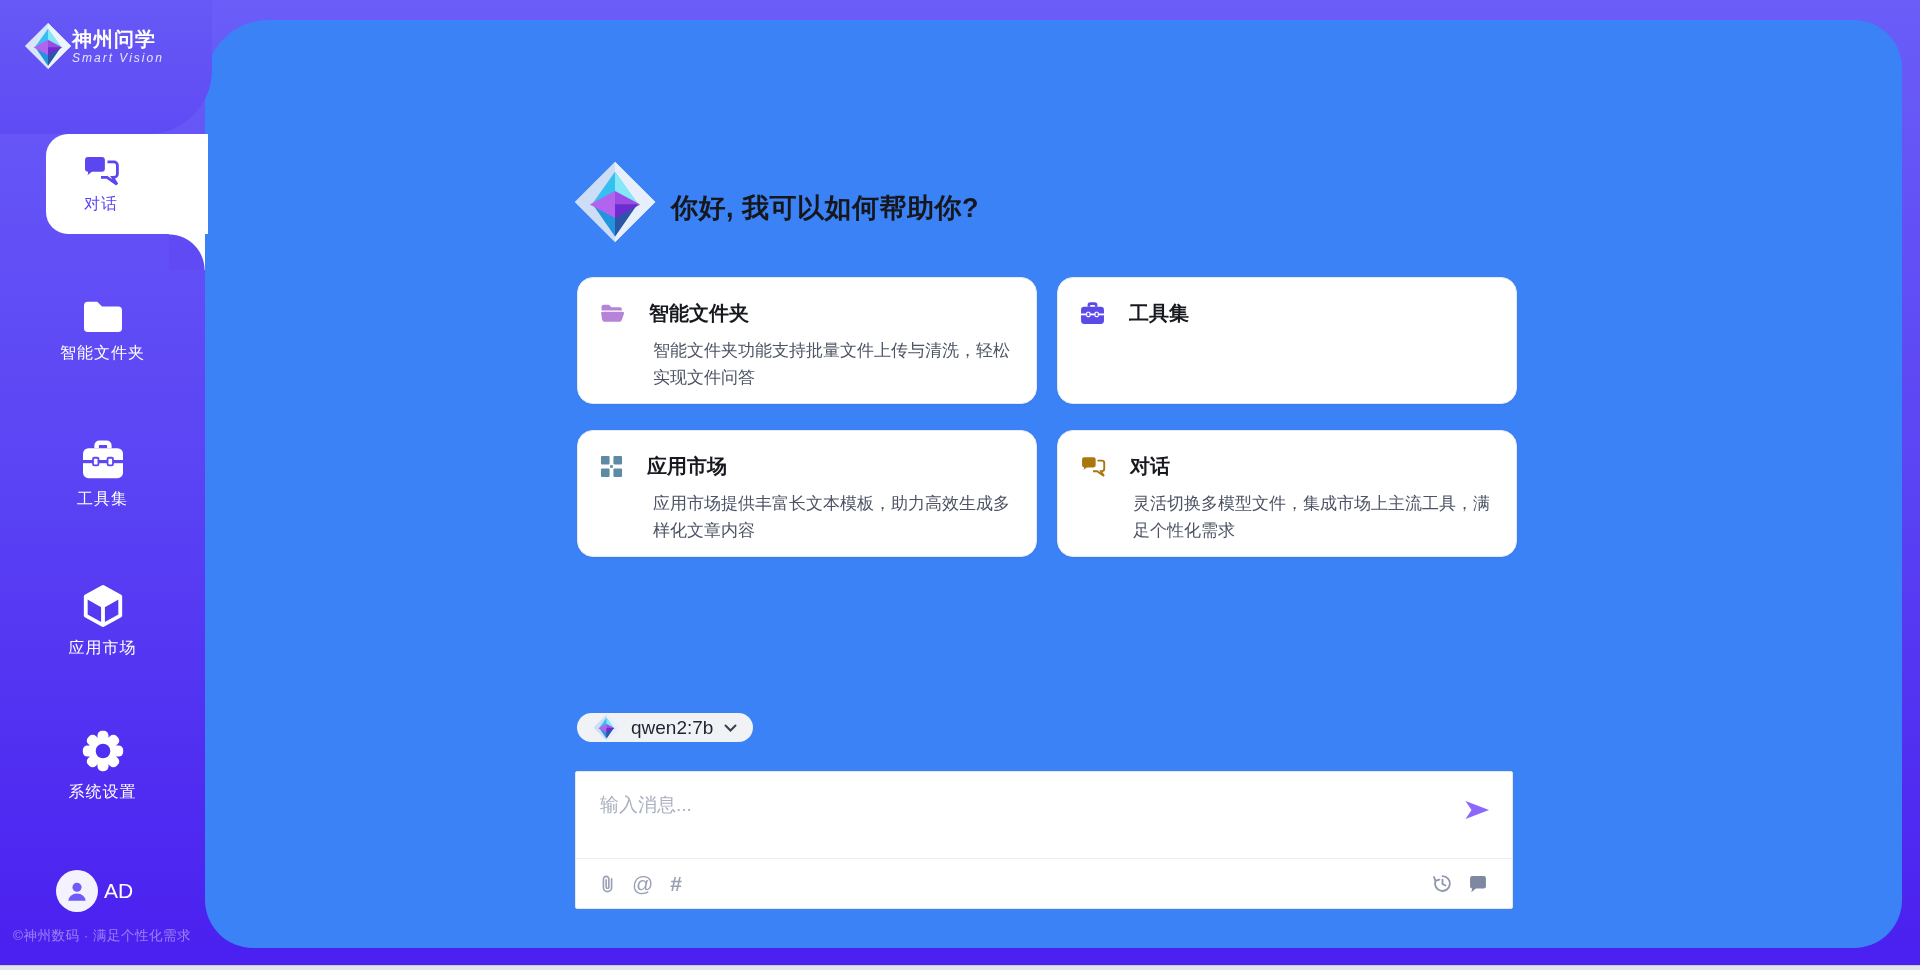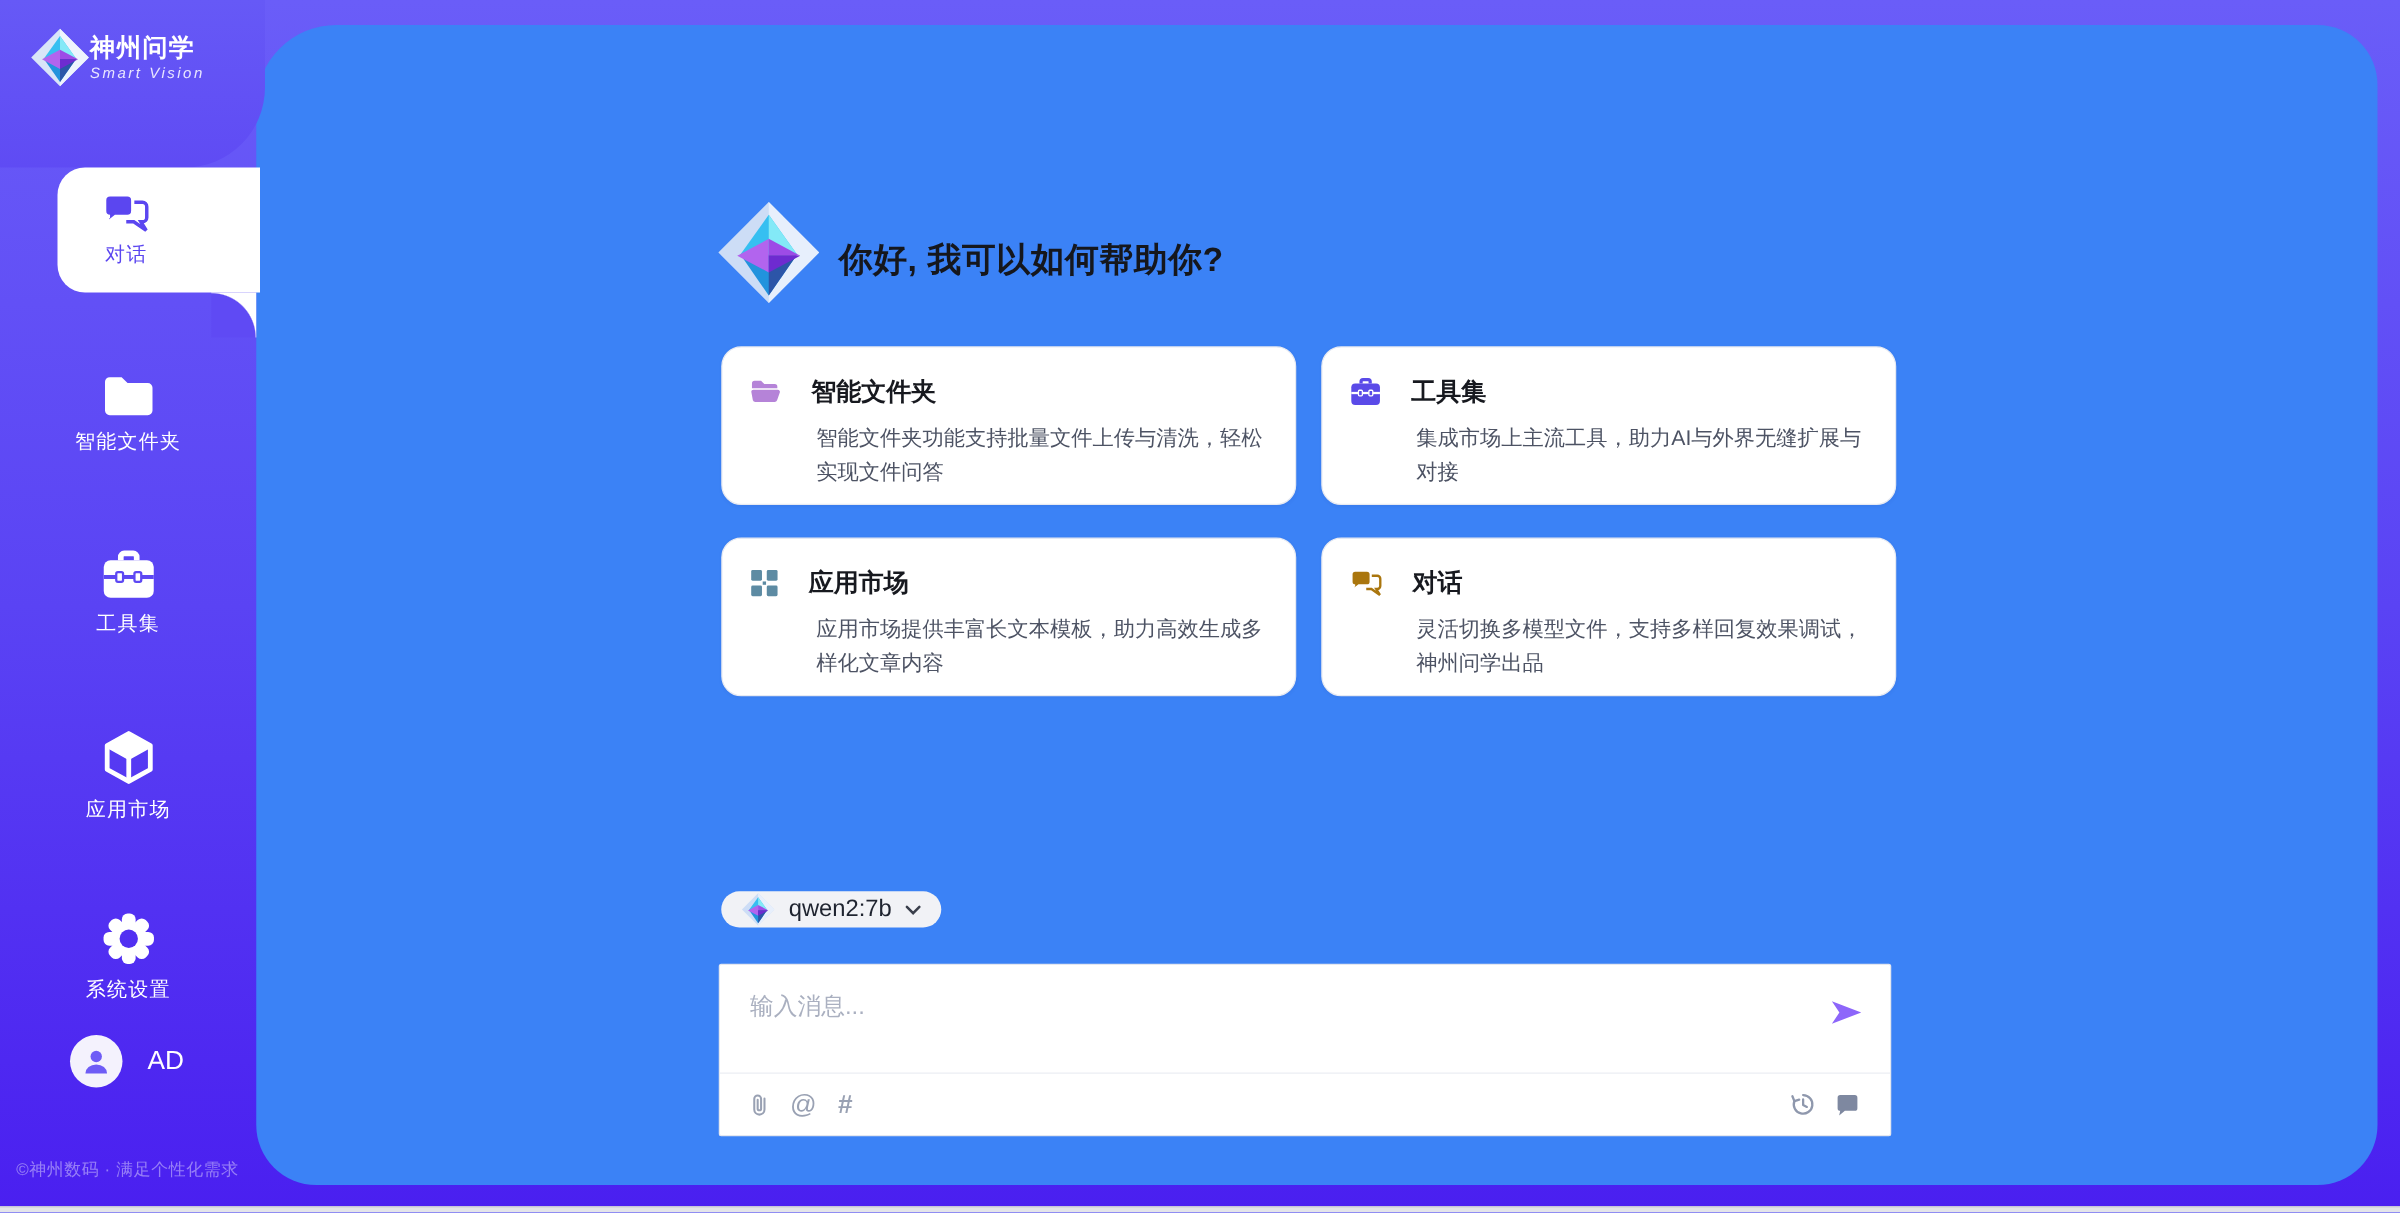--- a/index.html
+++ b/index.html
@@ -34,21 +34,21 @@
   .tab-fillet {
     position:absolute; left:169px; top:234px; width:36px; height:36px;
     background:radial-gradient(circle 36px at 0% 100%, #5f4af4 35px, #ffffff 36px);
   }
   .nav-item {
     position:absolute; left:0; width:205px;
     display:flex; flex-direction:column; align-items:center; gap:9px;
     cursor:pointer;
   }
   .nav-label { color:#fff; font-size:16px; letter-spacing:1px; }
-  .user-row { position:absolute; left:56px; top:828px; display:flex; align-items:center; gap:20px; cursor:pointer;text-align:center; }
+  .user-row { position:absolute; left:56px; top:870px; display:flex; align-items:center; gap:6px; cursor:pointer;text-align:center; }
   .avatar { width:42px; height:42px; border-radius:50%; background:#f4f2fd; display:flex; align-items:center; justify-content:center; }
   .user-name { color:#fff; font-size:21px; }
   .copyright { position:absolute; left:13px; top:927px; width:190px; color:rgba(255,255,255,.42); font-size:13.5px; letter-spacing:.5px; }
 
   
   .hero-logo { position:absolute; left:368px; top:140px; }
   .greeting { position:absolute; left:466px; top:170px; font-size:27px; font-weight:700; color:#15171d; letter-spacing:.5px; }
 
   
   .card {
@@ -128,21 +128,20 @@
     <div class="card-head">
       <svg width="25" height="23" viewBox="0 0 48 44">
         <path d="M17 9 V6 a3 3 0 0 1 3-3 h8 a3 3 0 0 1 3 3 v3" fill="none" stroke="#5a4ae8" stroke-width="5"></path>
         <rect x="2" y="9" width="44" height="33" rx="6" fill="#5a4ae8"></rect>
         <rect x="2" y="22" width="44" height="3.5" fill="#fff"></rect>
         <rect x="13" y="19.5" width="6" height="8.5" rx="1.5" fill="#5a4ae8" stroke="#fff" stroke-width="2"></rect>
         <rect x="29" y="19.5" width="6" height="8.5" rx="1.5" fill="#5a4ae8" stroke="#fff" stroke-width="2"></rect>
       </svg>
       <span class="card-title">工具集</span>
     </div>
-    <div class="card-desc">集成市场上主流工具，助力AI与外界无缝扩展与对接</div>
   </div>
 
   <div class="card card-3">
     <div class="card-head">
       <svg width="23" height="23" viewBox="0 0 24 24" fill="#5d8ba3">
         <rect x="1" y="1" width="9" height="9" rx="1.2"></rect>
         <rect x="14" y="1" width="9" height="9" rx="1.2"></rect>
         <rect x="1" y="14" width="9" height="9" rx="1.2"></rect>
         <rect x="14" y="14" width="9" height="9" rx="1.2"></rect>
         <rect x="10.6" y="10.6" width="2.8" height="2.8"></rect>
@@ -153,21 +152,21 @@
   </div>
 
   <div class="card card-4">
     <div class="card-head">
       <svg width="26" height="23" viewBox="0 0 44 38">
         <path d="M22 9 h15 a4 4 0 0 1 4 4 v10 a4 4 0 0 1 -4 4 h-1.5 l5 8 -11.5 -8 H22" fill="none" stroke="#aa760e" stroke-width="3.2"></path>
         <path d="M7 2 h16 a5 5 0 0 1 5 5 v10 a5 5 0 0 1 -5 5 H12 l-9.5 7.5 3 -7.5 H7 a5 5 0 0 1 -5 -5 V7 a5 5 0 0 1 5 -5 z" fill="#aa760e" stroke="#fff" stroke-width="3"></path>
       </svg>
       <span class="card-title">对话</span>
     </div>
-    <div class="card-desc">灵活切换多模型文件，支持多样回复效果调试，神州问学出品</div>
+    <div class="card-desc">灵活切换多模型文件，集成市场上主流工具，满足个性化需求</div>
   </div>
 
   <div class="model-pill">
     <svg width="27" height="27" viewBox="0 0 100 100">
       <polygon points="50,2 98,50 50,98 2,50" fill="#cdddf6"></polygon>
       <polygon points="50,2 98,50 50,98" fill="#e7effc"></polygon>
       <polygon points="50,14 77,52 23,52" fill="#36bff1"></polygon>
       <polygon points="50,14 77,52 50,52" fill="#83e9f7"></polygon>
       <polygon points="23,52 77,52 50,91" fill="#2293dd"></polygon>
       <polygon points="50,52 77,52 50,91" fill="#2c55a8"></polygon>

